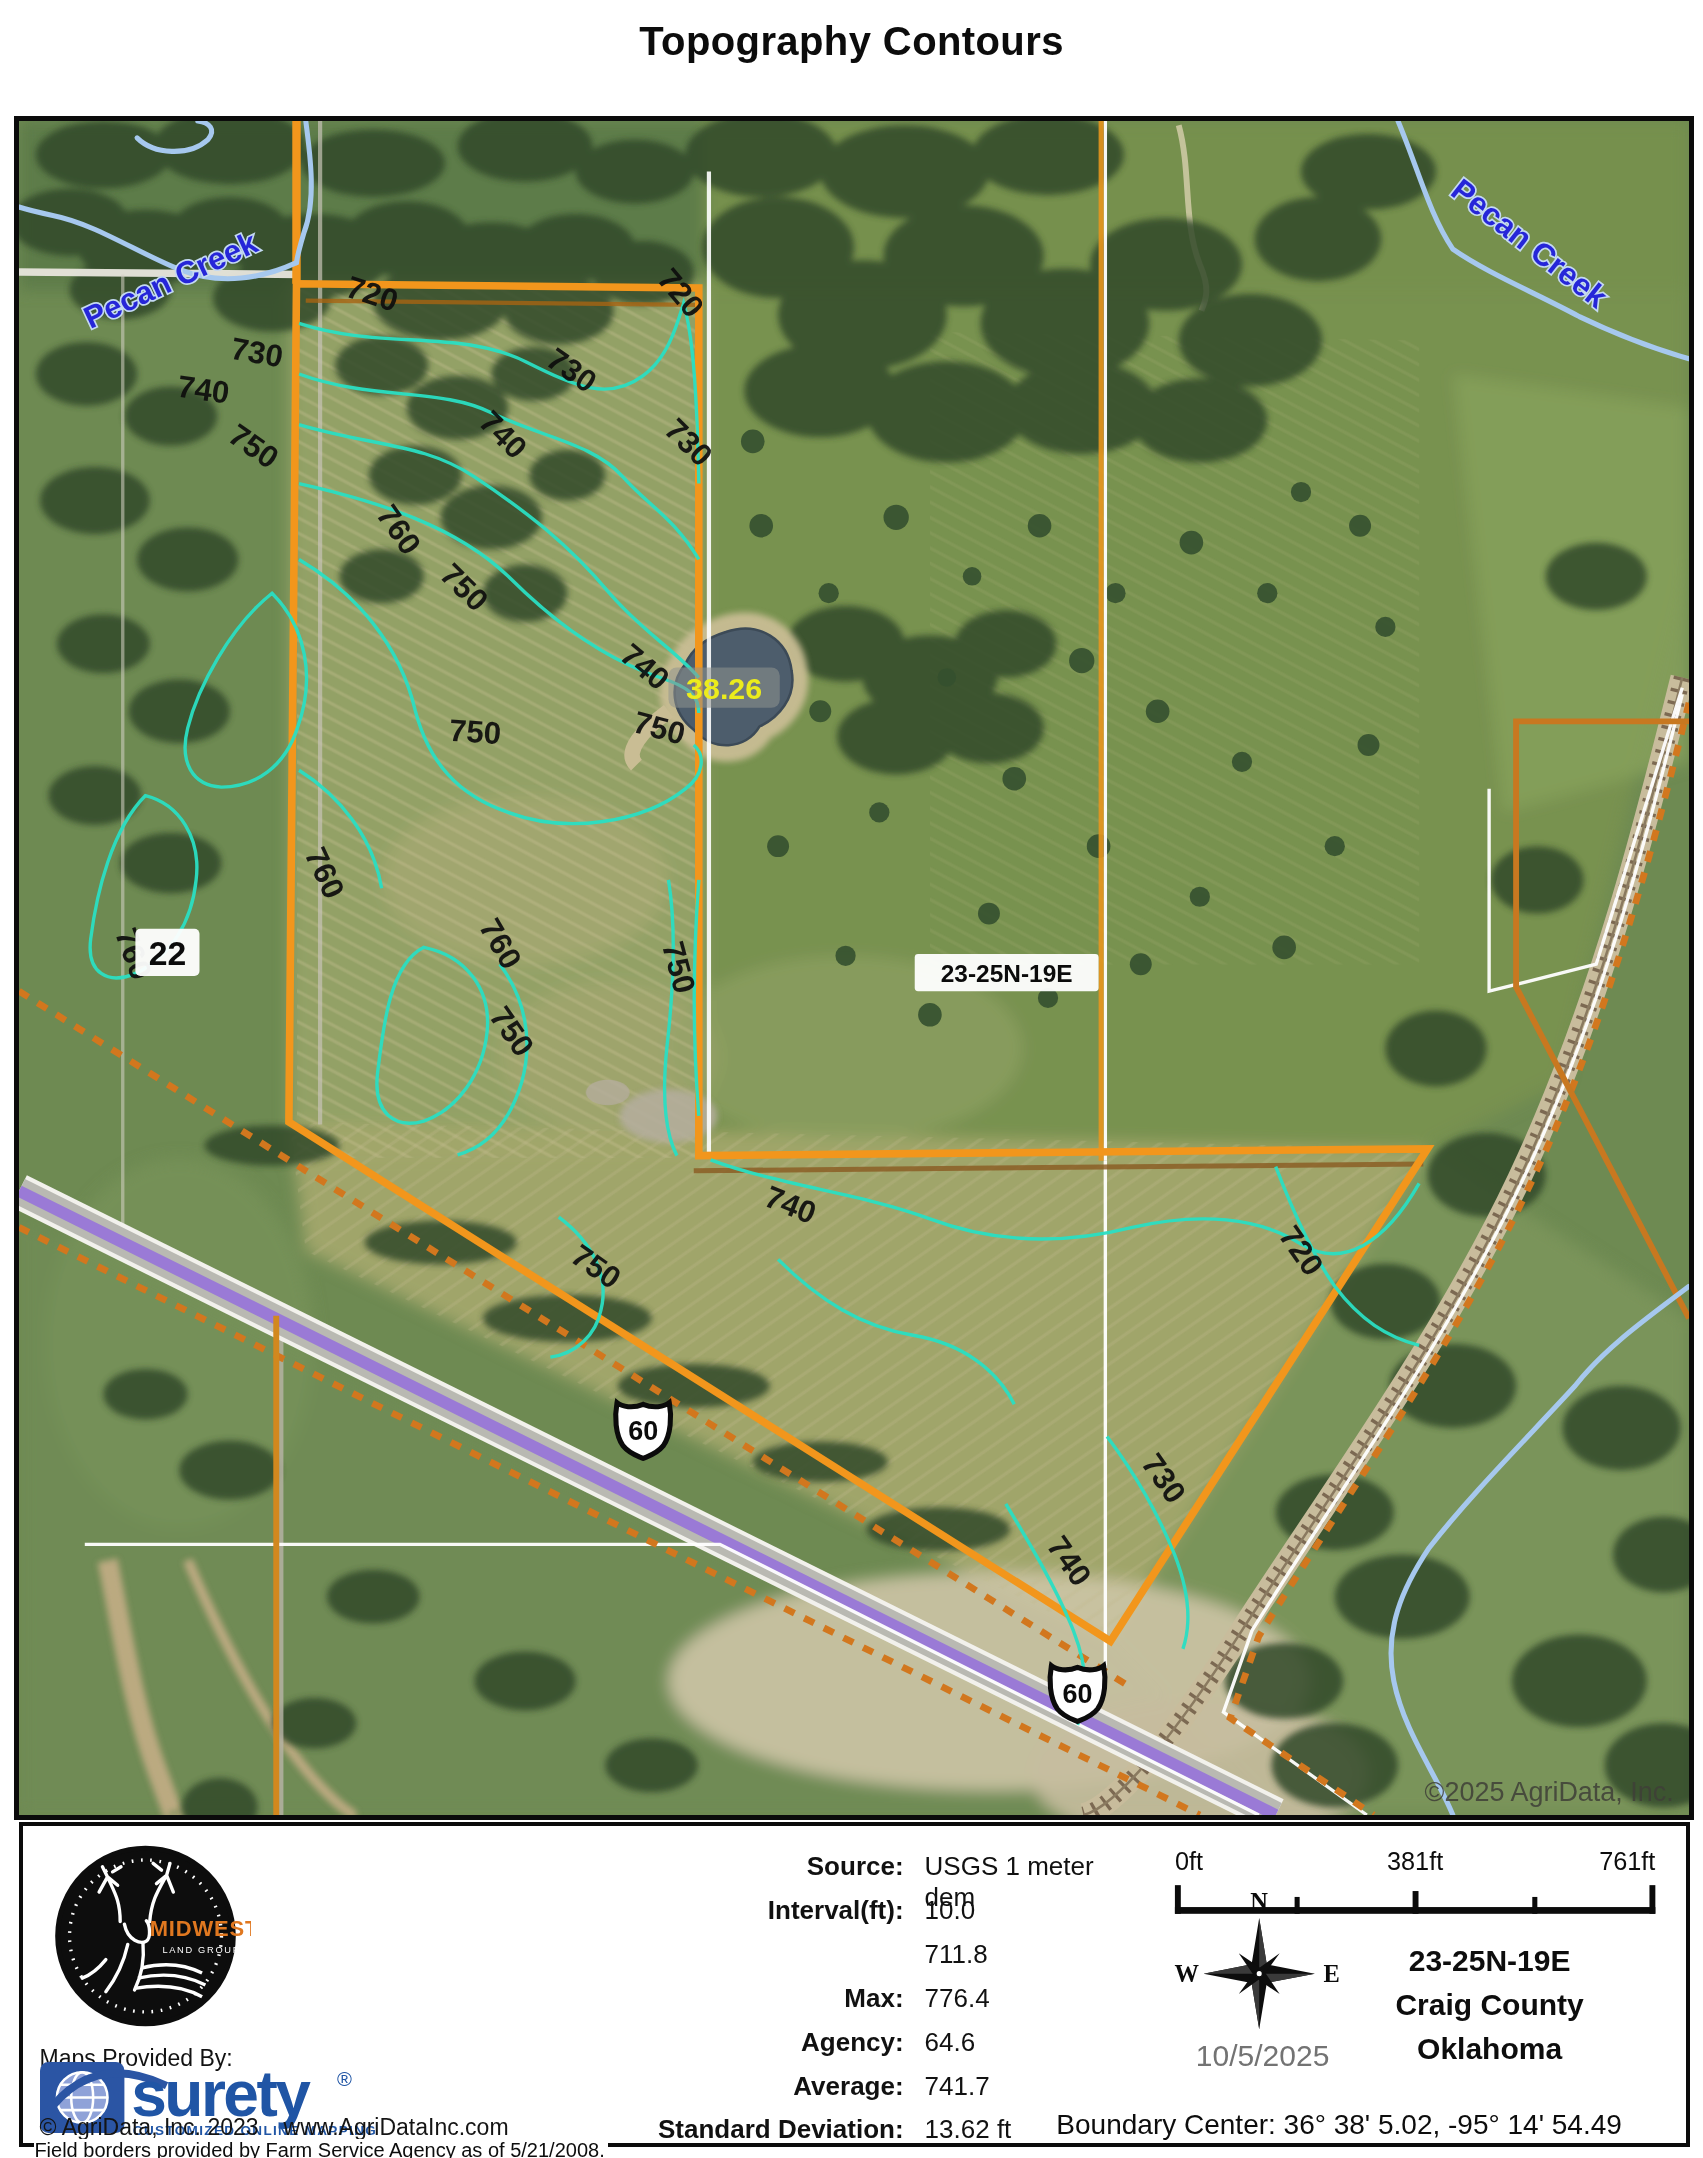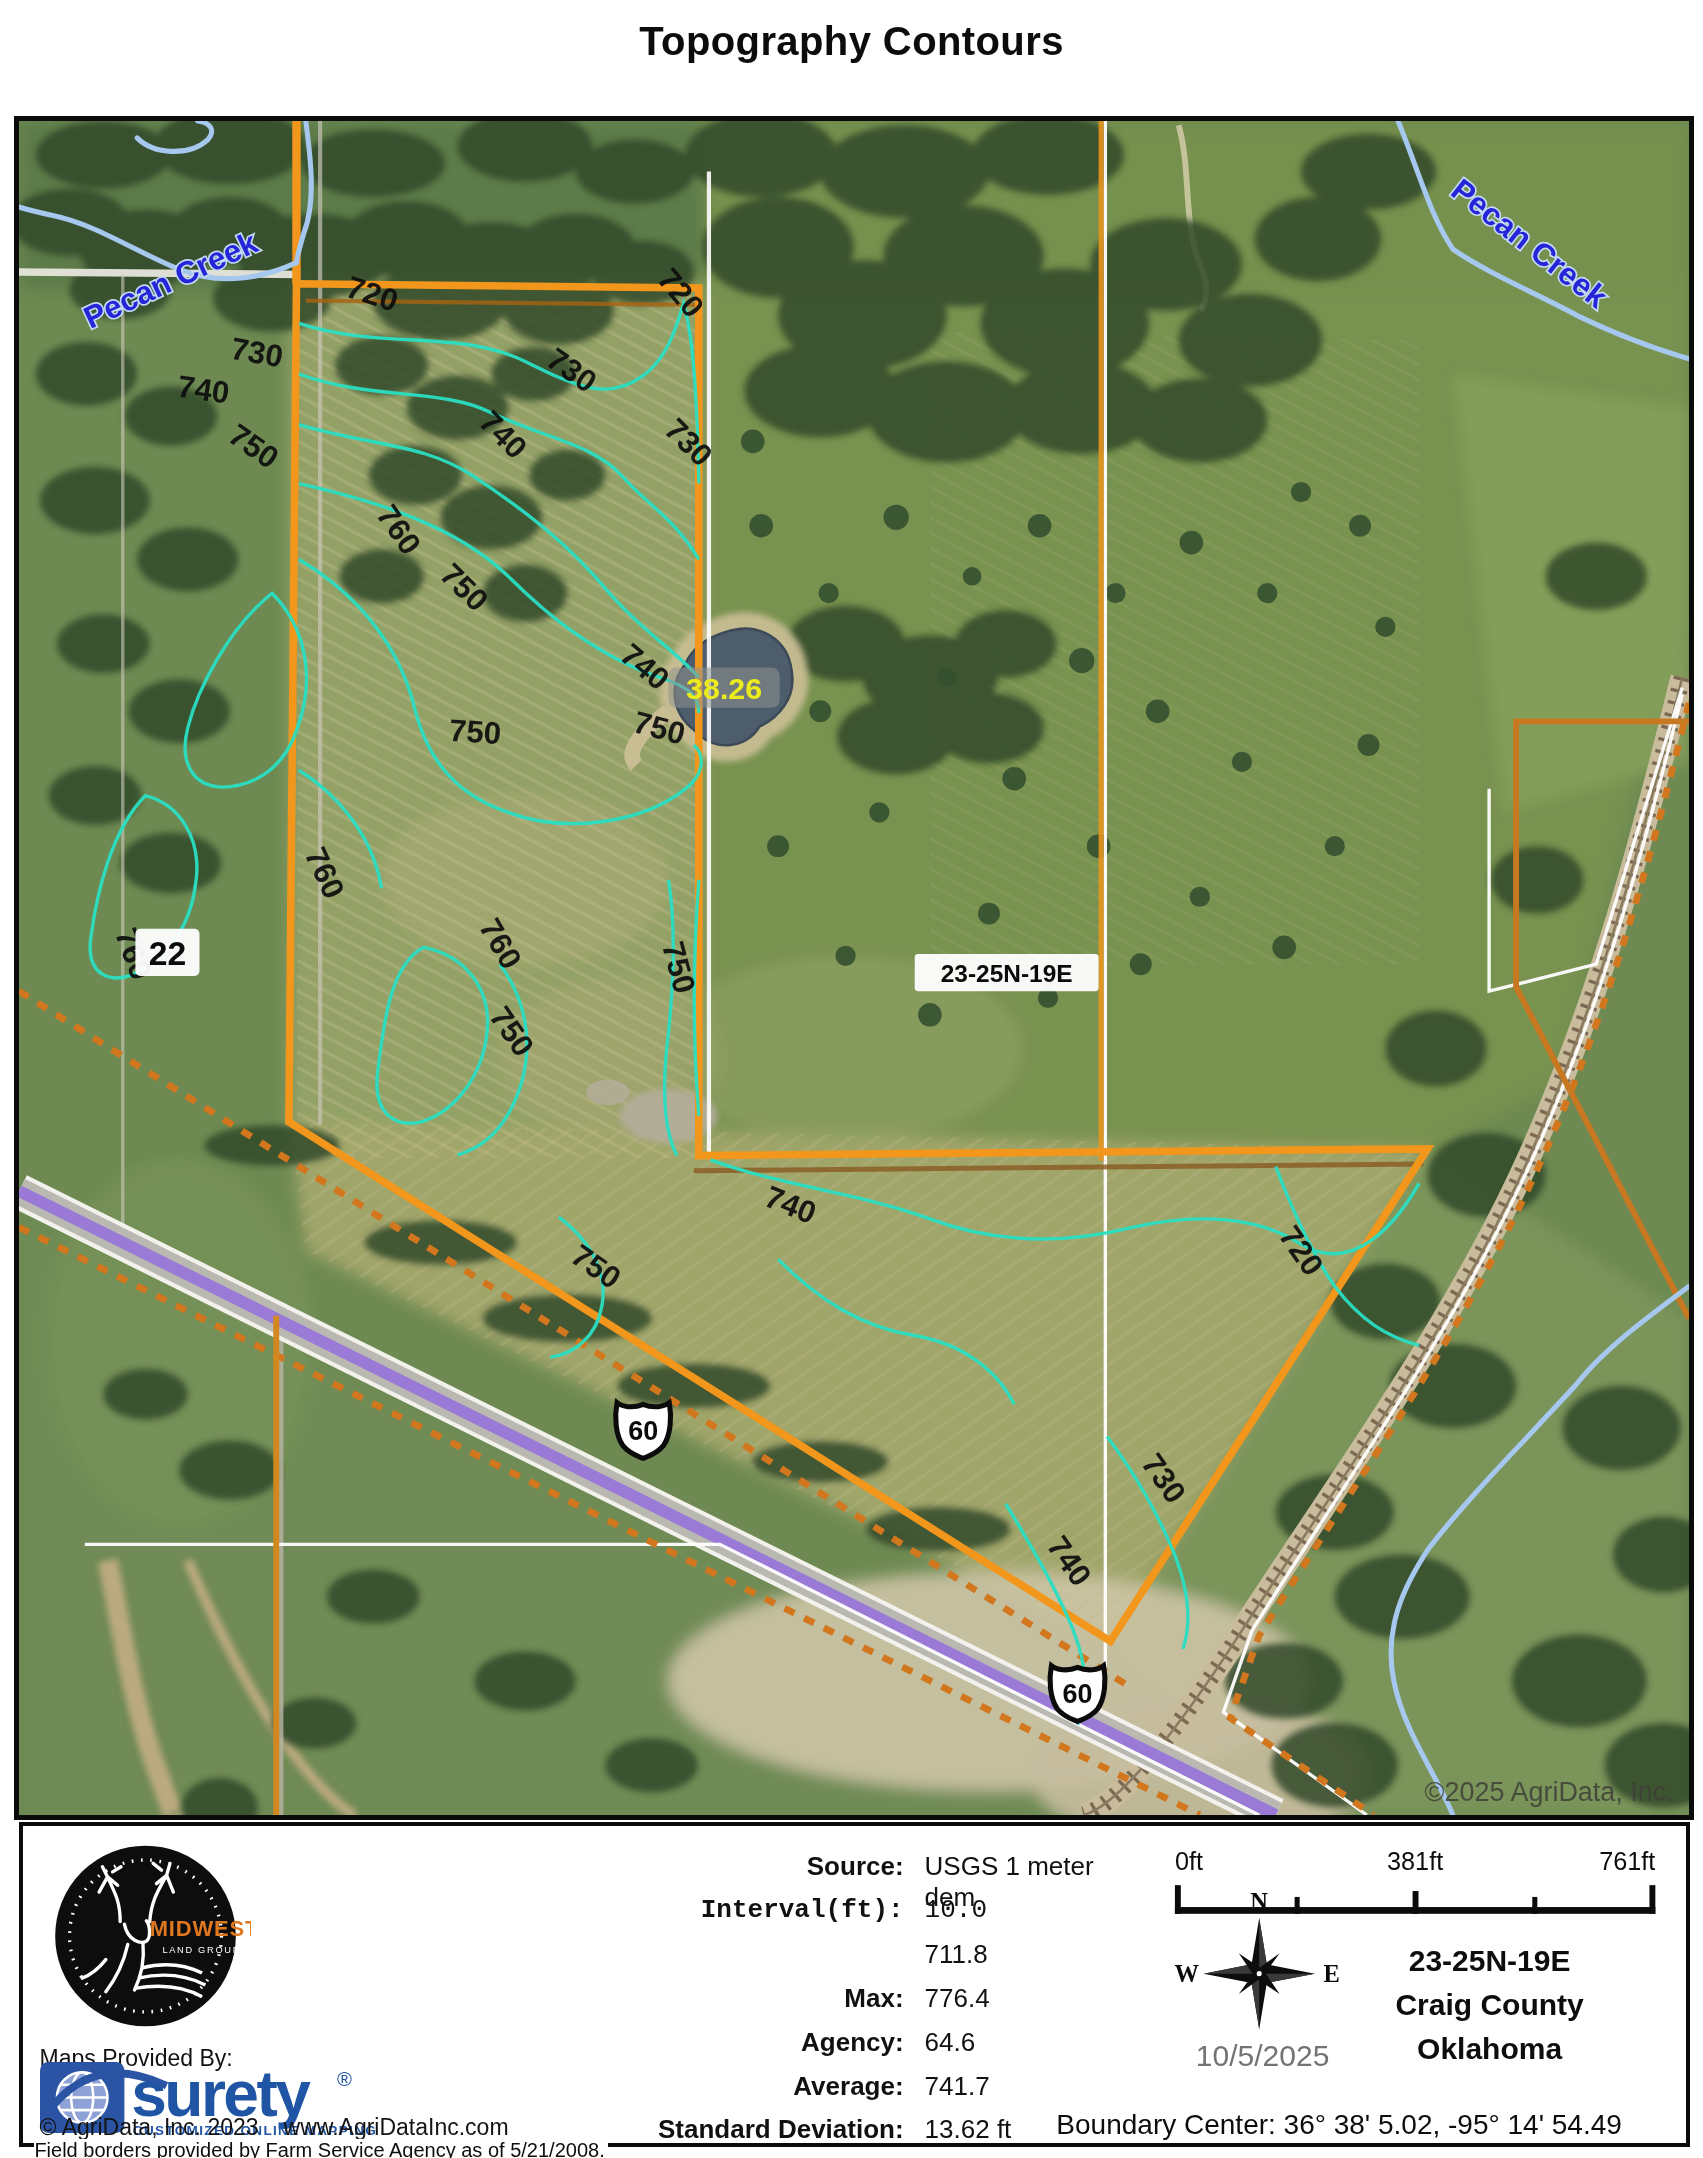--- a/index.html
+++ b/index.html
@@ -392,21 +392,21 @@
 
   <div class="copy-row" style="left:17px;top:288px;">© AgriData, Inc. 2023</div>
   <div class="copy-row" style="left:261px;top:288px;">www.AgriDataInc.com</div>
   <div class="small-note">Field borders provided by Farm Service Agency as of 5/21/2008.</div>
 
   <div>
     <div class="stat-row" style="top:25px;">
         <span class="stat-label">Source:</span>
         <span class="stat-value">USGS 1 meter dem</span>
       </div>
-    <div class="stat-row" style="top:69px;font-family:Liberation Mono, monospace;">
+    <div class="stat-row" style="top:69px;">
         <span class="stat-label">Interval(ft):</span>
         <span class="stat-value">10.0</span>
       </div>
     <div class="stat-row" style="top:113px;">
         <span class="stat-value">711.8</span>
       </div>
     <div class="stat-row" style="top:157px;">
         <span class="stat-label">Max:</span>
         <span class="stat-value">776.4</span>
       </div>

